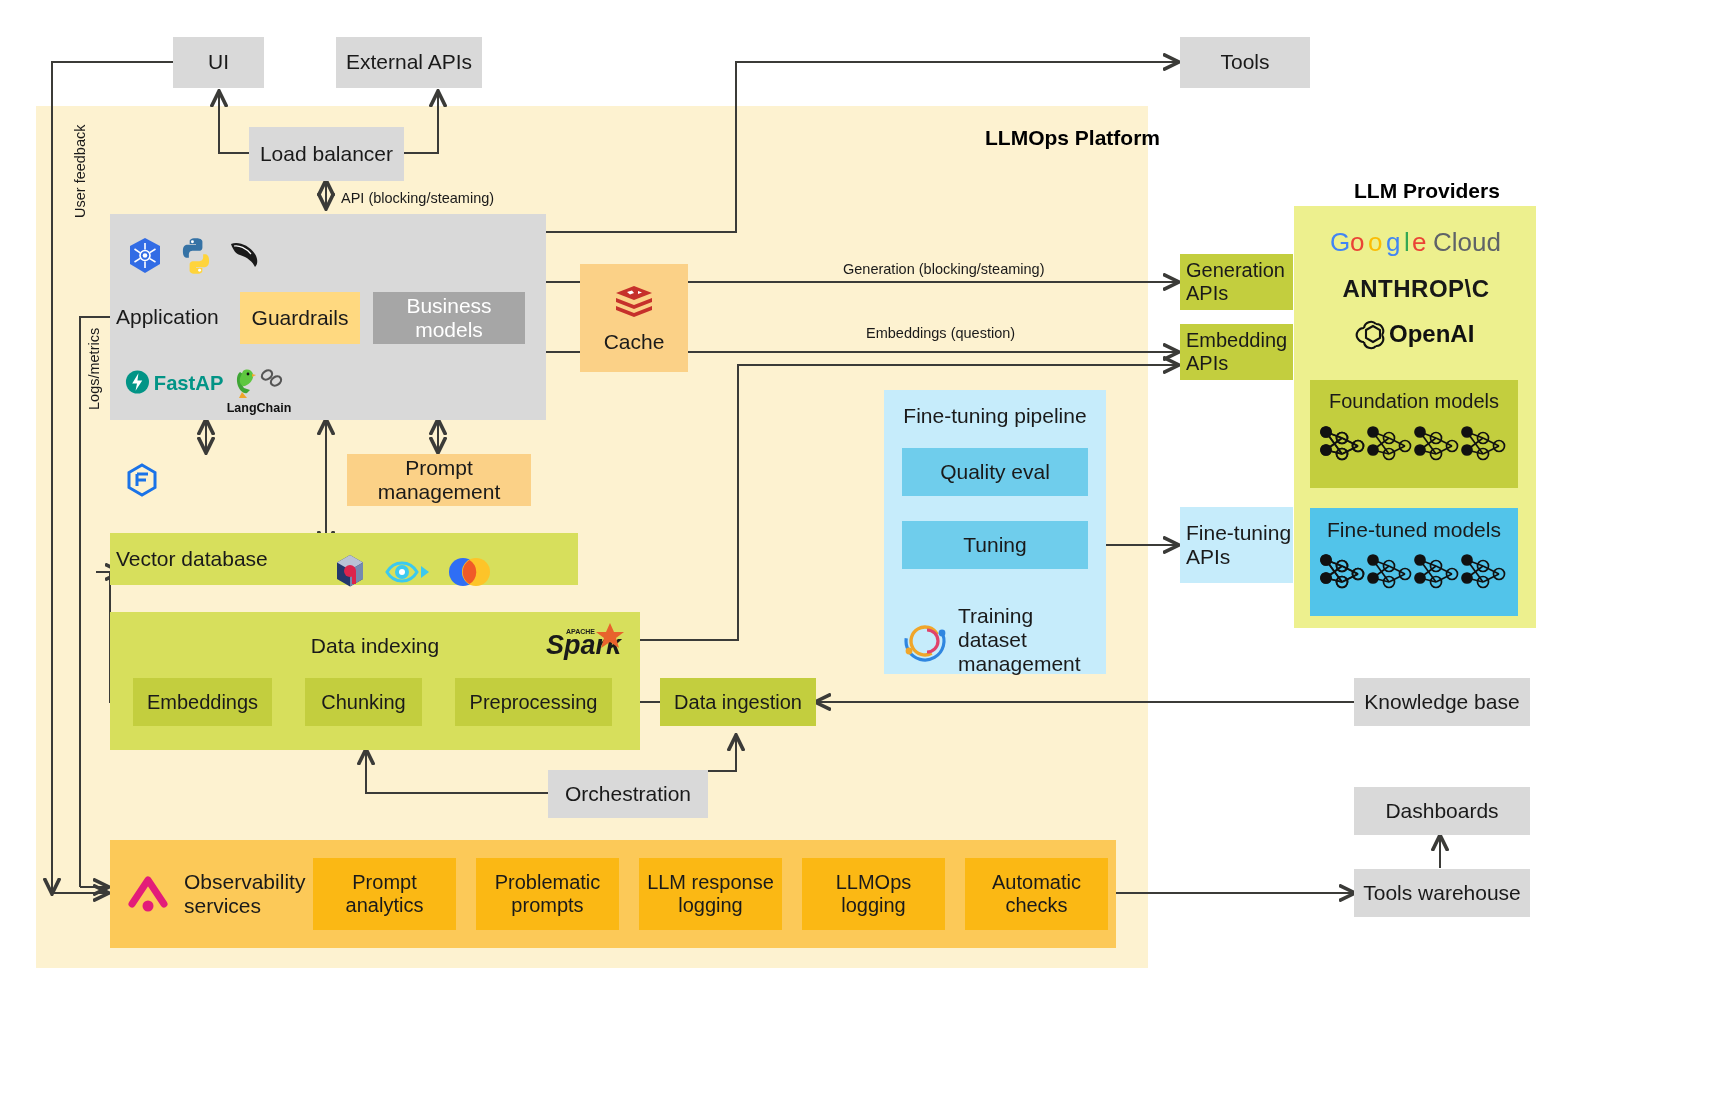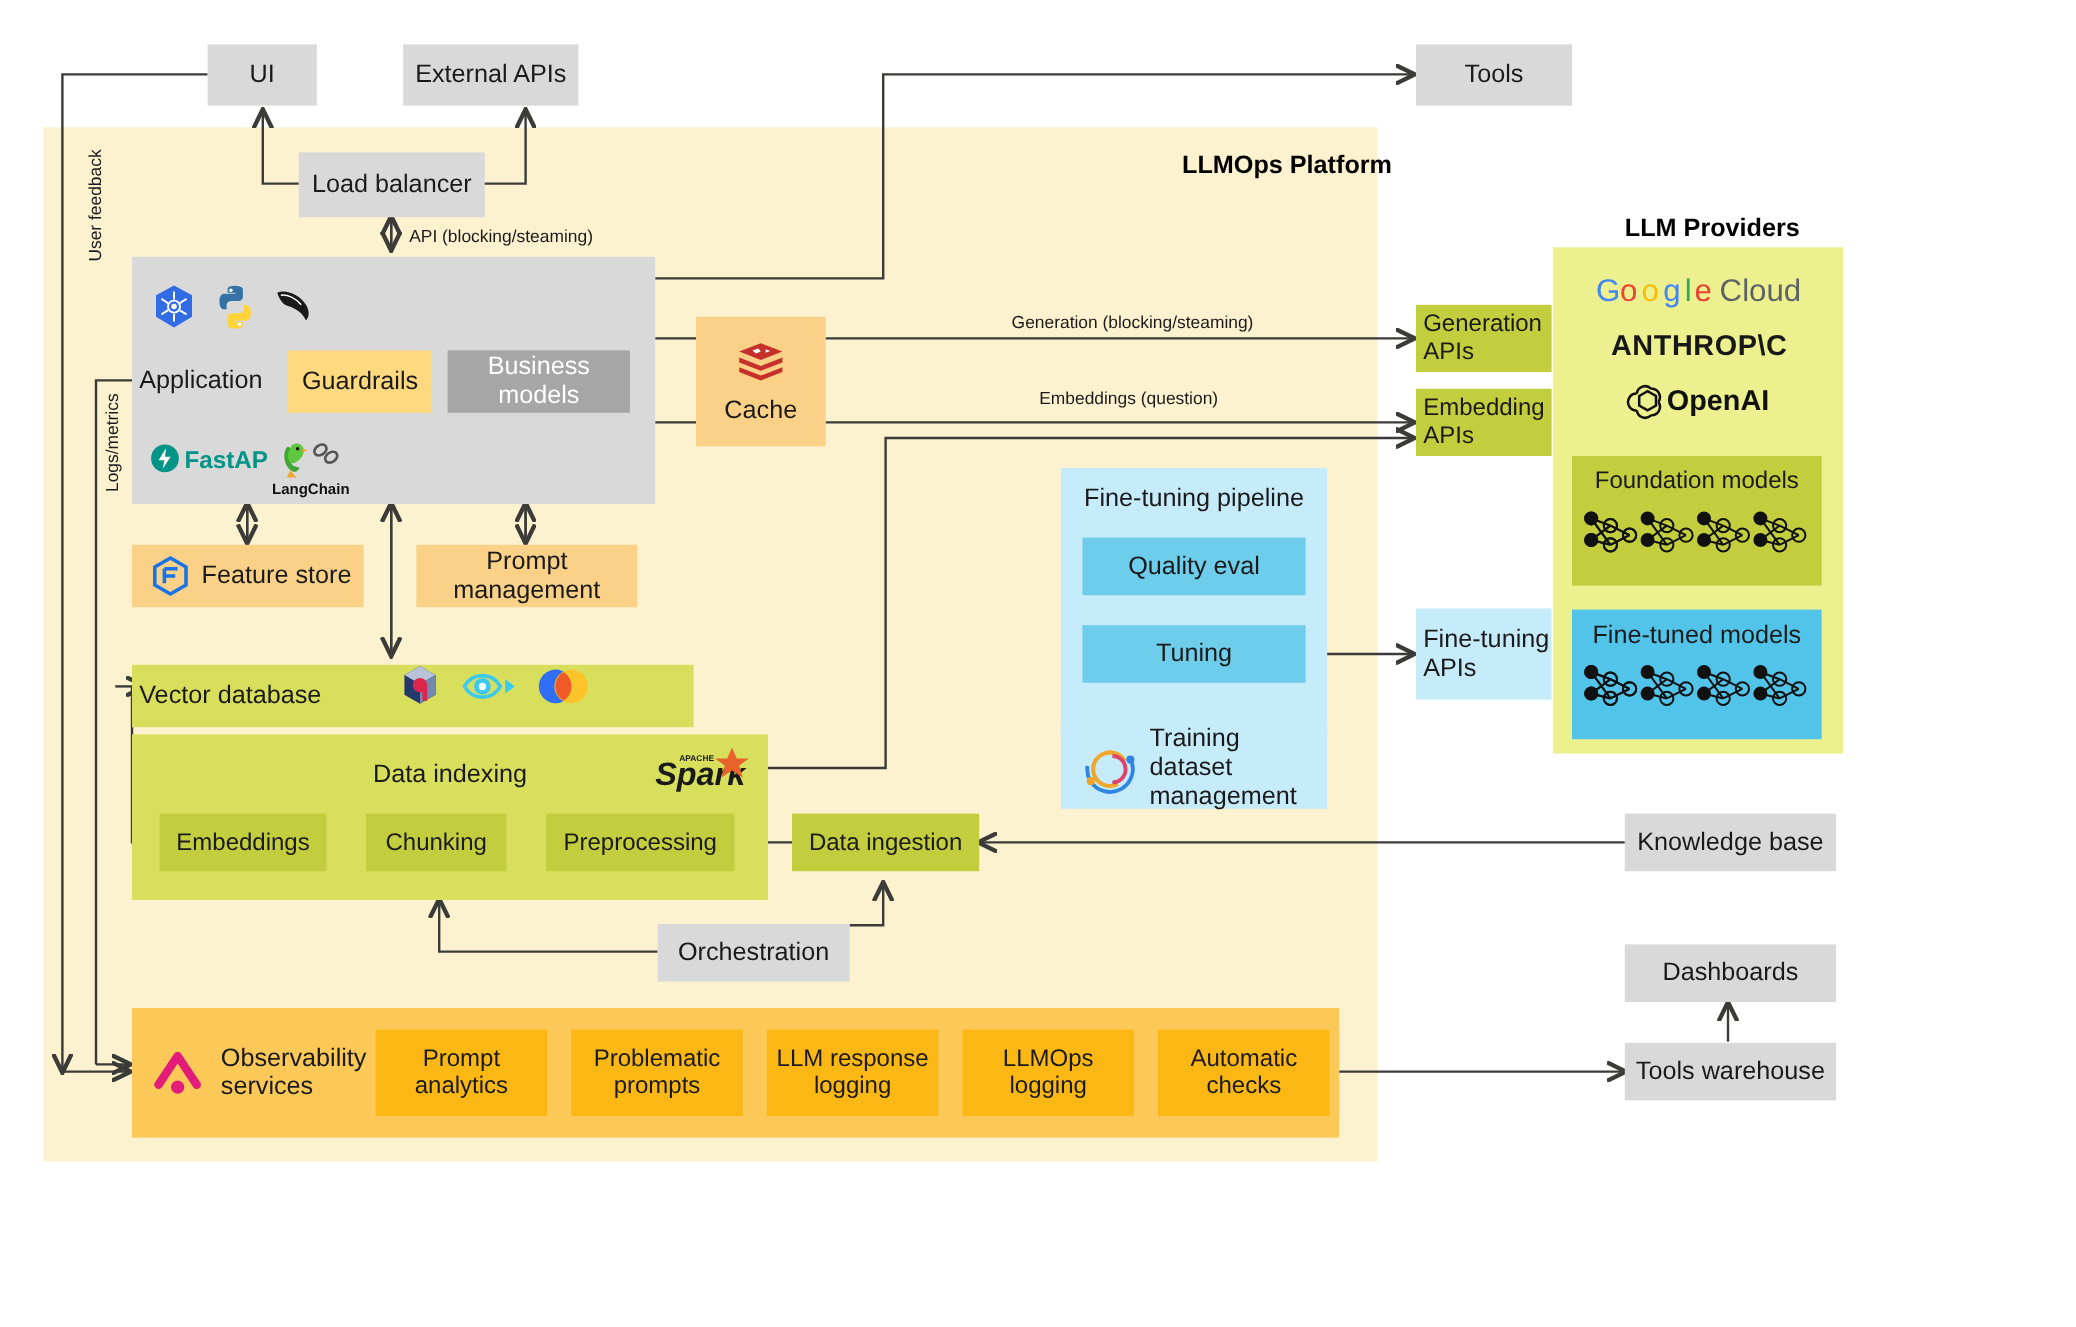--- a/index.html
+++ b/index.html
@@ -179,23 +179,20 @@
       <g fill="none" stroke="#555" stroke-width="2.2">
           <ellipse cx="39" cy="13" rx="5.5" ry="4" transform="rotate(-35 39 13)"></ellipse>
           <ellipse cx="48" cy="19" rx="5.5" ry="4" transform="rotate(-35 48 19)"></ellipse>
         </g>
     </svg>
   </div>
   <div class="ic" style="left:226px;top:400px;width:66px;height:16px;font-size:12.5px;font-weight:bold;color:#111;">
     <span>LangChain</span>
   </div>
 
-  <div class="box orange leftlab" style="left:110px;top:454px;width:193px;height:52px;padding-left:58px;">
-    <span class="lbl">Feature store</span>
-  </div>
   <div class="ic" style="left:124px;top:462px;width:36px;height:36px;">
     <svg viewBox="0 0 36 36" width="36" height="36">
         <path d="M18,3 L31,10.5 L31,25.5 L18,33 L5,25.5 L5,10.5 Z" fill="none" stroke="#1a73e8" stroke-width="3"></path>
         <path d="M13,12 L24,12 M13,18 L22,18 M13,24 L13,12" stroke="#1a73e8" stroke-width="3" fill="none"></path>
       </svg>
   </div>
   <div class="box orange" style="left:347px;top:454px;width:184px;height:52px;">
     <span class="lbl">Prompt management</span>
   </div>
 
@@ -207,21 +204,21 @@
             <path d="M5,16 L23,23 L41,16 L41,20 L23,27 L5,20 Z"></path>
             <path d="M5,24 L23,31 L41,24 L41,28 L23,35 L5,28 Z"></path>
           </g>
         <path d="M16,10 L21,8.5 L23,11 L19,12.5 Z" fill="#fff"></path>
           <path d="M27,9 L31,10.5 L27,12 Z" fill="#fff"></path>
       </svg>
     </span>
     <span class="lbl" style="margin-top:6px;">Cache</span>
   </div>
 
-  <div class="box olive leftlab" style="left:110px;top:554px;width:468px;height:52px;">
+  <div class="box olive leftlab" style="left:110px;top:533px;width:468px;height:52px;">
     <span class="lbl">Vector database</span>
   </div>
   <div class="ic" style="left:330px;top:552px;width:40px;height:40px;">
     <svg viewBox="0 0 40 40" width="40" height="40">
         <path d="M20,3 L33,10.5 L33,27 L20,34.5 L7,27 L7,10.5 Z" fill="#24386c"></path>
         <path d="M20,3 L33,10.5 L20,18 L7,10.5 Z" fill="#b9c2d6"></path>
         <path d="M20,18 L33,10.5 L33,27 L20,34.5 Z" fill="#7589b0"></path>
         <circle cx="20" cy="19" r="6" fill="#dc244c"></circle>
         <rect x="22" y="19" width="4" height="13" fill="#dc244c"></rect>
       </svg>

